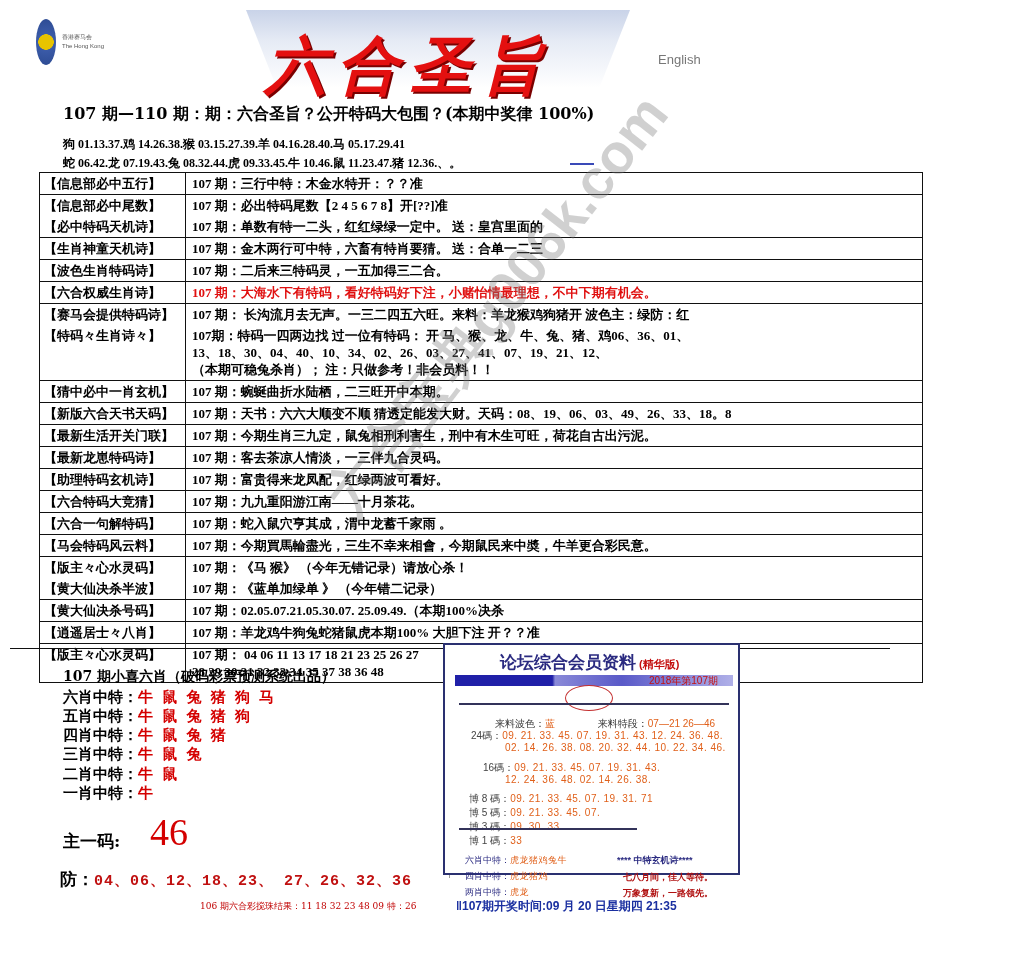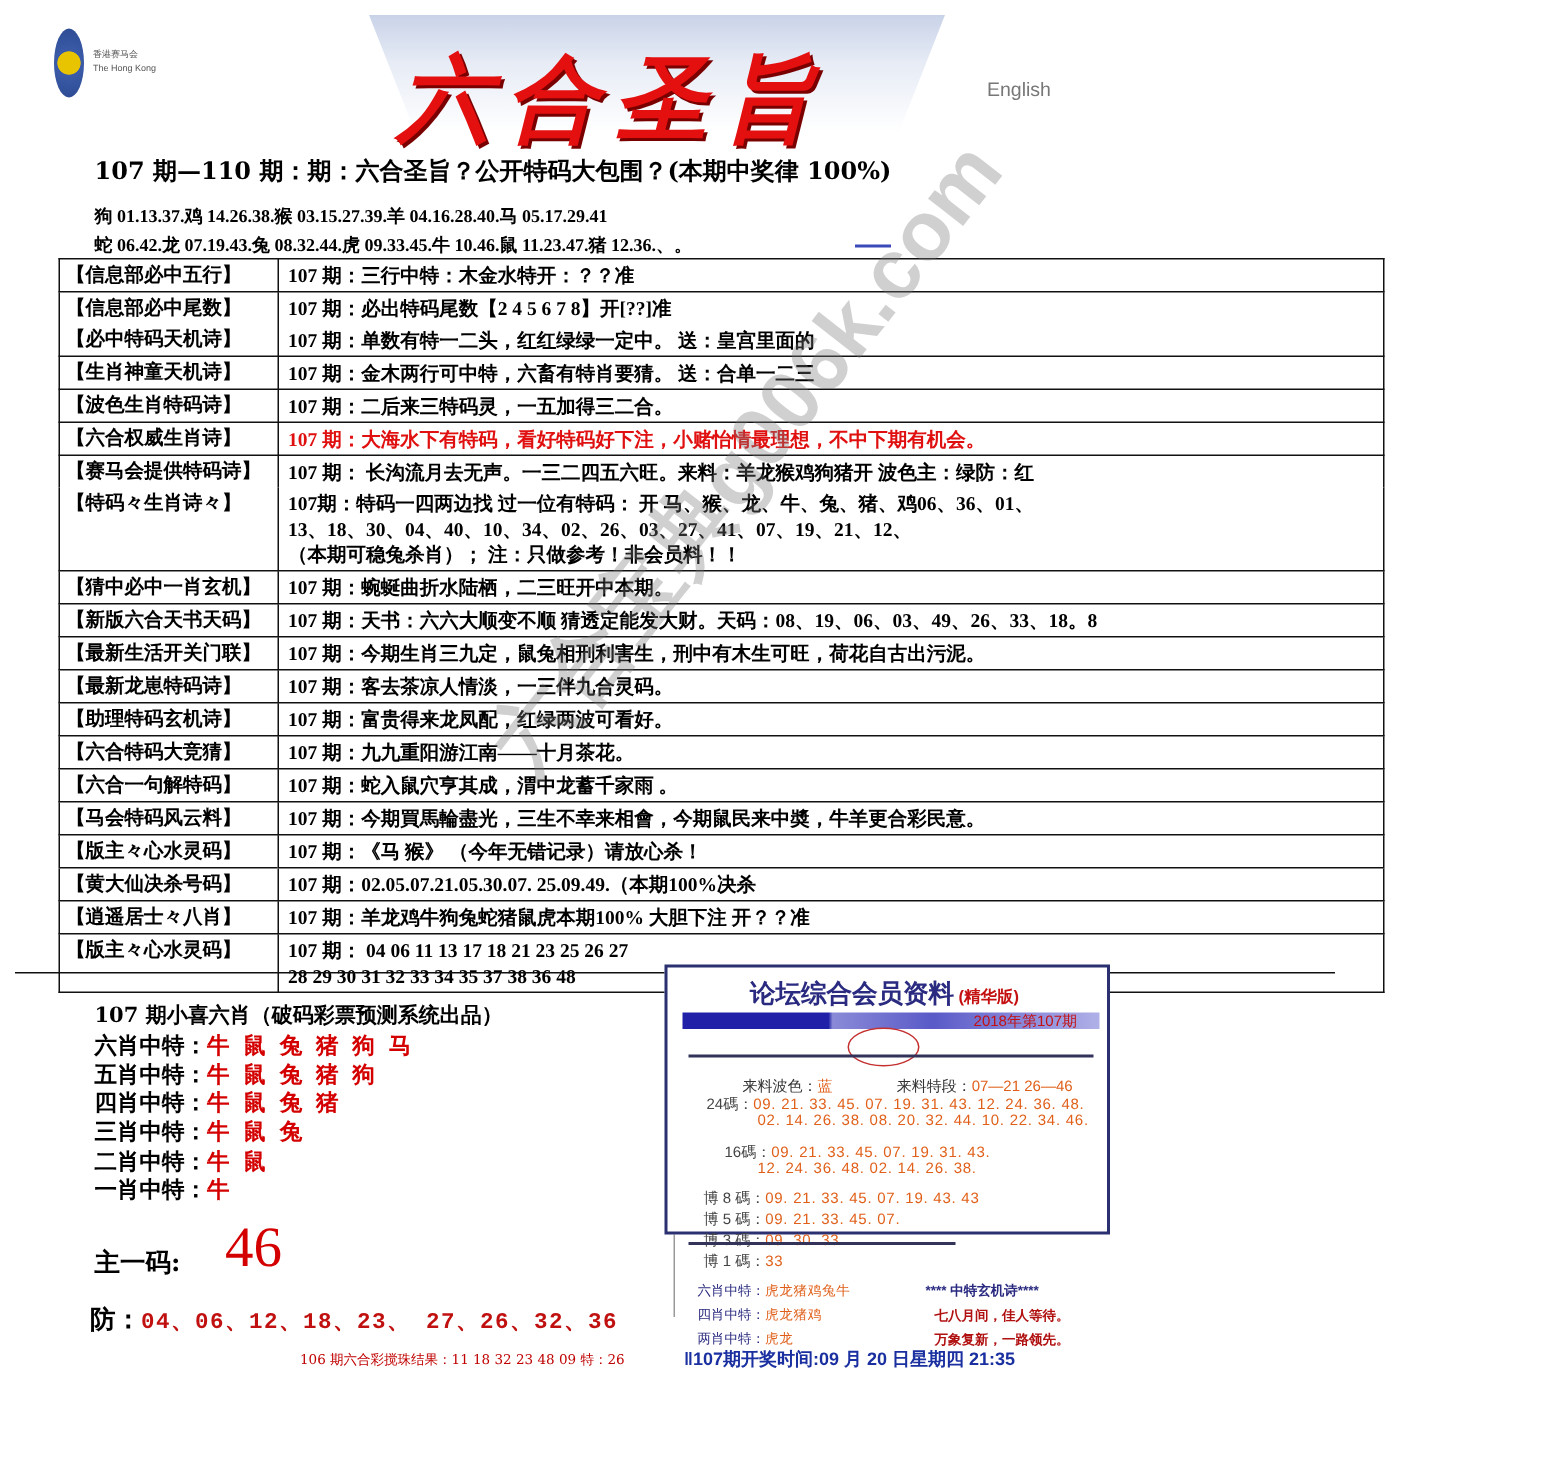--- a/index.html
+++ b/index.html
@@ -31,21 +31,21 @@
   #six-title { left: 63px; top: 668px; font-size: 14px; font-weight: bold; }
   .six-row { left: 63px; font-size: 15px; font-weight: bold; }
   .six-row .vals { color: #d40000; letter-spacing: 2px; }
   #main-code-label { left: 63px; top: 830px; font-size: 17px; font-weight: bold; }
   #main-code { left: 150px; top: 810px; font-size: 38px; color: #d40000; font-family: "Liberation Serif", serif; }
   #defense { left: 60px; top: 868px; font-size: 17px; font-weight: bold; }
   #defense .vals { color: #c01010; letter-spacing: 1px; font-family: "Liberation Mono", monospace; font-size: 15px; }
   #result-106 { left: 200px; top: 900px; font-size: 9px; color: #c00000; }
   #draw-time { left: 456px; top: 898px; font-size: 12px; font-weight: bold; color: #1a2fa0; font-family: "Liberation Sans", sans-serif; }
   
-  #forum { left: 443px; top: 643px; width: 297px; height: 180px; border: 2px solid #2a3070; background: #fff; font-family: "Liberation Sans", sans-serif; }
+  #forum { left: 443px; top: 643px; width: 297px; height: 232px; border: 2px solid #2a3070; background: #fff; font-family: "Liberation Sans", sans-serif; }
   #forum .ftitle { position: absolute; left: 55px; top: 6px; font-size: 17px; font-weight: bold; color: #2a2a80; }
   #forum .fedition { color: #c41010; font-size: 11px; margin-left: 3px; }
   #forum .fbar { position: absolute; left: 10px; top: 30px; width: 278px; height: 11px; background: linear-gradient(90deg, #2020a8 0%, #2020a8 35%, #8a8ad8 36%, #5a5ac8 60%, #b0b0e8 100%); }
   #forum .fyear { position: absolute; right: 20px; top: 29px; font-size: 10px; font-weight: normal; color: #c41010; text-align: center; }
   #forum .fline { position: absolute; left: 50px; top: 44px; font-size: 10px; color: #333; margin-top: 28px; }
   #forum .fline .o { color: #e0601a; }
   #forum .sep { position: absolute; left: 14px; height: 0; border-top: 2px solid #33335a; }
   #forum .row { position: absolute; font-size: 10px; color: #444; white-space: nowrap; margin-top: 20px; }
   #forum .row .o { color: #e0601a; letter-spacing: 0.5px; }
   #forum .stamp { position: absolute; left: 120px; top: 40px; width: 48px; height: 26px; border: 1.5px solid #c43030; border-radius: 50%; }
@@ -171,20 +171,26 @@
           <div>107 期：今期買馬輪盡光，三生不幸来相會，今期鼠民来中奬，牛羊更合彩民意。</div>
         </td>
       </tr>
       <tr>
         <td class="label nb">【版主々心水灵码】</td>
         <td class="content nb">
           <div>107 期：《马 猴》    （今年无错记录）请放心杀！</div>
         </td>
       </tr>
       <tr>
+        <td class="label nt">【黄大仙决杀半波】</td>
+        <td class="content nt">
+          <div>107 期：《蓝单加绿单 》     （今年错二记录）</div>
+        </td>
+      </tr>
+      <tr>
         <td class="label">【黄大仙决杀号码】</td>
         <td class="content">
           <div>107 期：02.05.07.21.05.30.07. 25.09.49.（本期100%决杀</div>
         </td>
       </tr>
       <tr>
         <td class="label">【逍遥居士々八肖】</td>
         <td class="content">
           <div>107 期：羊龙鸡牛狗兔蛇猪鼠虎本期100% 大胆下注       开？？准</div>
         </td>
@@ -222,21 +228,21 @@
   <div class="fline">
     <span>来料波色：</span><span class="o">蓝</span>
     <span style="margin-left:40px">来料特段：</span><span class="o">07—21  26—46</span>
   </div>
   <div class="stamp"></div>
   <div class="sep" style="top:58px;width:270px"></div>
   <div class="row" style="left:26px;top:64px"><span>24碼：</span><span class="o">09. 21. 33. 45. 07. 19. 31. 43. 12. 24. 36. 48.</span></div>
   <div class="row" style="left:60px;top:77px"><span class="o">02. 14. 26. 38. 08. 20. 32. 44. 10. 22. 34. 46.</span></div>
   <div class="row" style="left:38px;top:96px"><span>16碼：</span><span class="o">09. 21. 33. 45. 07. 19. 31. 43.</span></div>
   <div class="row" style="left:60px;top:109px"><span class="o">12. 24. 36. 48. 02. 14. 26. 38.</span></div>
-  <div class="row" style="left:24px;top:127px"><span>博 8 碼：</span><span class="o">09. 21. 33. 45. 07. 19. 43. 43</span></div>
+  <div class="row" style="left:24px;top:127px"><span>博 8 碼：</span><span class="o">09. 21. 33. 45. 07. 19. 31. 71</span></div>
   <div class="row" style="left:24px;top:141px"><span>博 5 碼：</span><span class="o">09. 21. 33. 45. 07.</span></div>
   <div class="row" style="left:24px;top:155px"><span>博 3 碼：</span><span class="o">09. 30. 33.</span></div>
   <div class="row" style="left:24px;top:169px"><span>博 1 碼：</span><span class="o">33</span></div>
   <div class="sep" style="top:183px;width:178px"></div>
   <div class="row r3" style="left:20px;top:189px"><span>六肖中特：</span><span class="o">虎龙猪鸡兔牛</span></div>
   <div class="row r3" style="left:20px;top:205px"><span>四肖中特：</span><span class="o">虎龙猪鸡</span></div>
   <div class="row r3" style="left:20px;top:221px"><span>两肖中特：</span><span class="o">虎龙</span></div>
   <div class="row r3" style="left:172px;top:189px;font-weight:bold">****    中特玄机诗****</div>
   <div class="row r2" style="left:178px;top:206px">七八月间，佳人等待。</div>
   <div class="row r2" style="left:178px;top:222px">万象复新，一路领先。</div>

